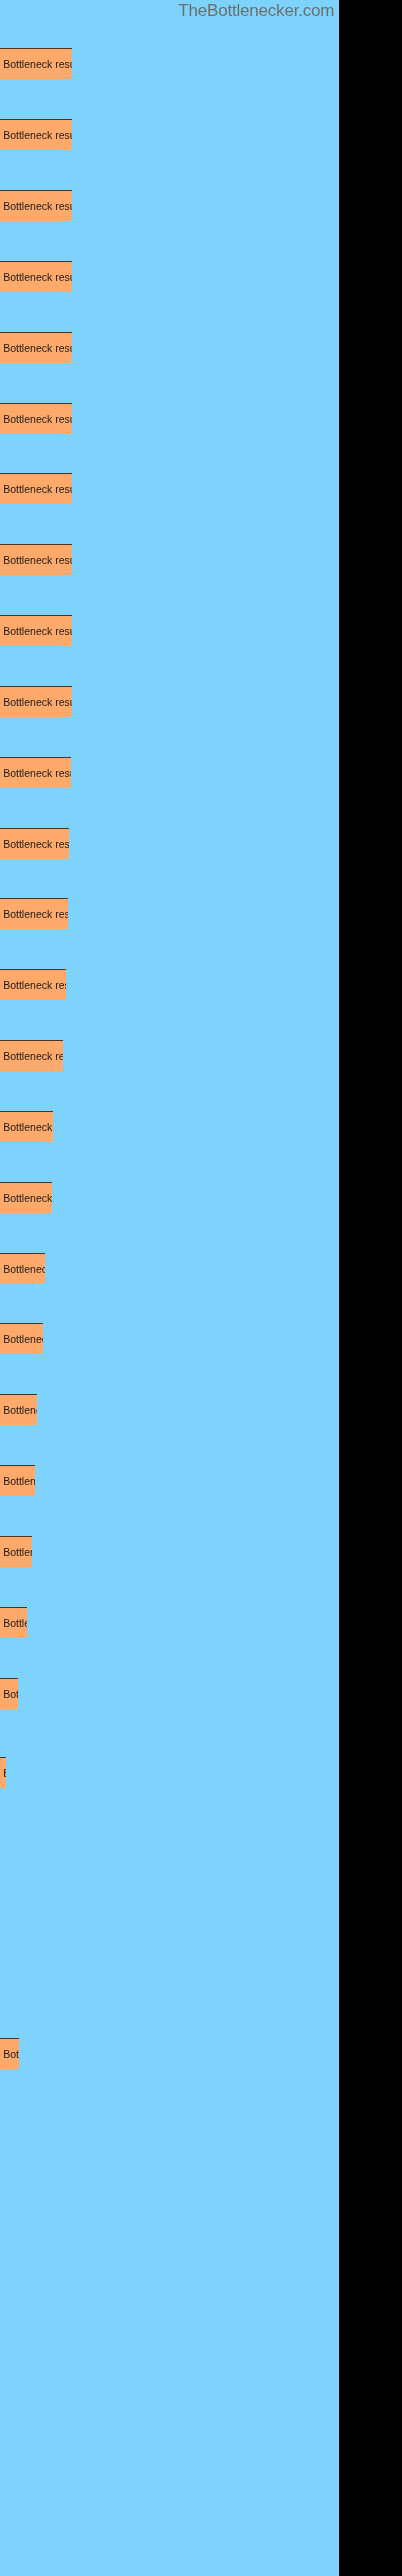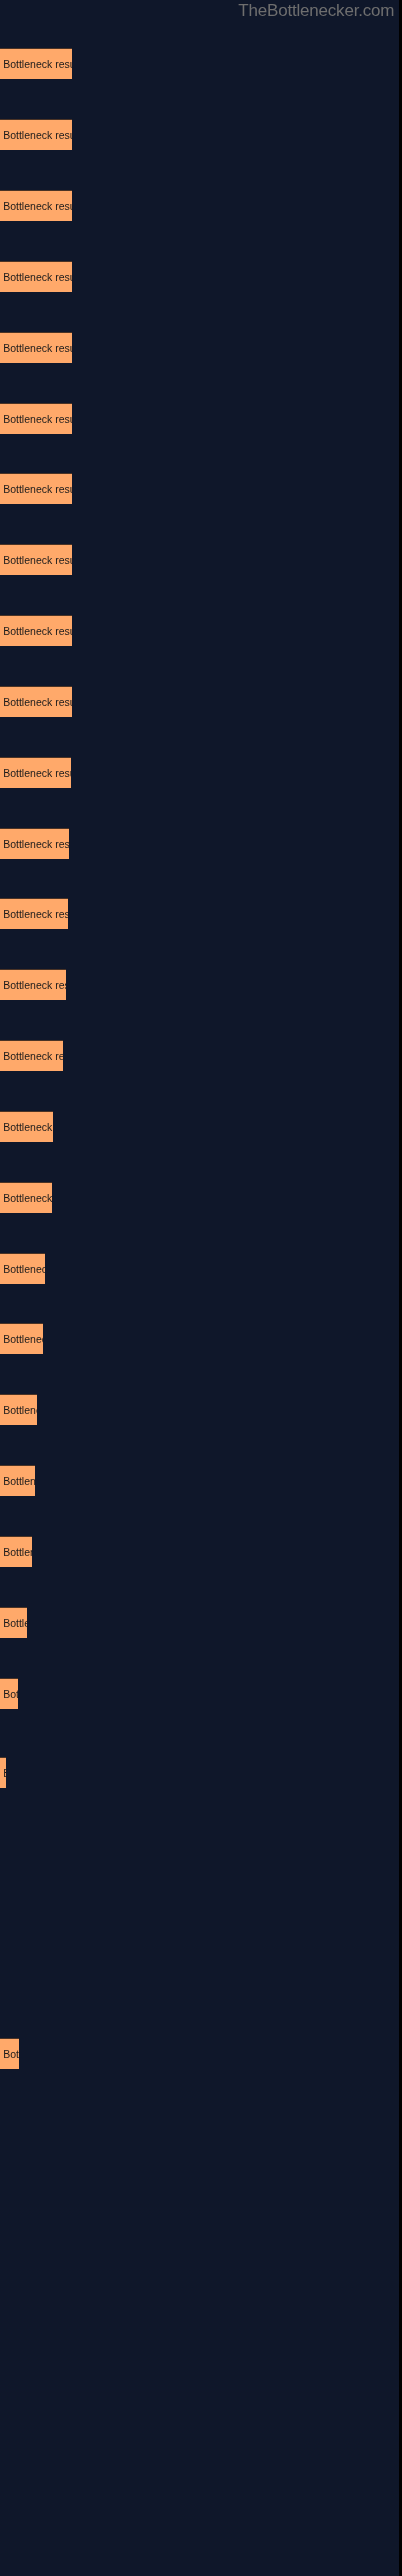--- a/index.html
+++ b/index.html
@@ -13,23 +13,23 @@
     height: 2576px;
     position: relative;
     overflow: hidden;
     font-family: "Liberation Sans", sans-serif;
     -webkit-font-smoothing: antialiased;
   }
   #chart-root {
     position: absolute;
     left: 0;
     top: 0;
-    width: 399px;
+    width: 339px;
     height: 2576px;
-    background: #0f172a;
+    background: #7dd3fc;
   }
   .site-title {
     position: absolute;
     right: 4.8px;
     top: 0px;
     font-size: 17px;
     line-height: 21px;
     color: #6e6e6e;
     letter-spacing: -0.2px;
     white-space: nowrap;

